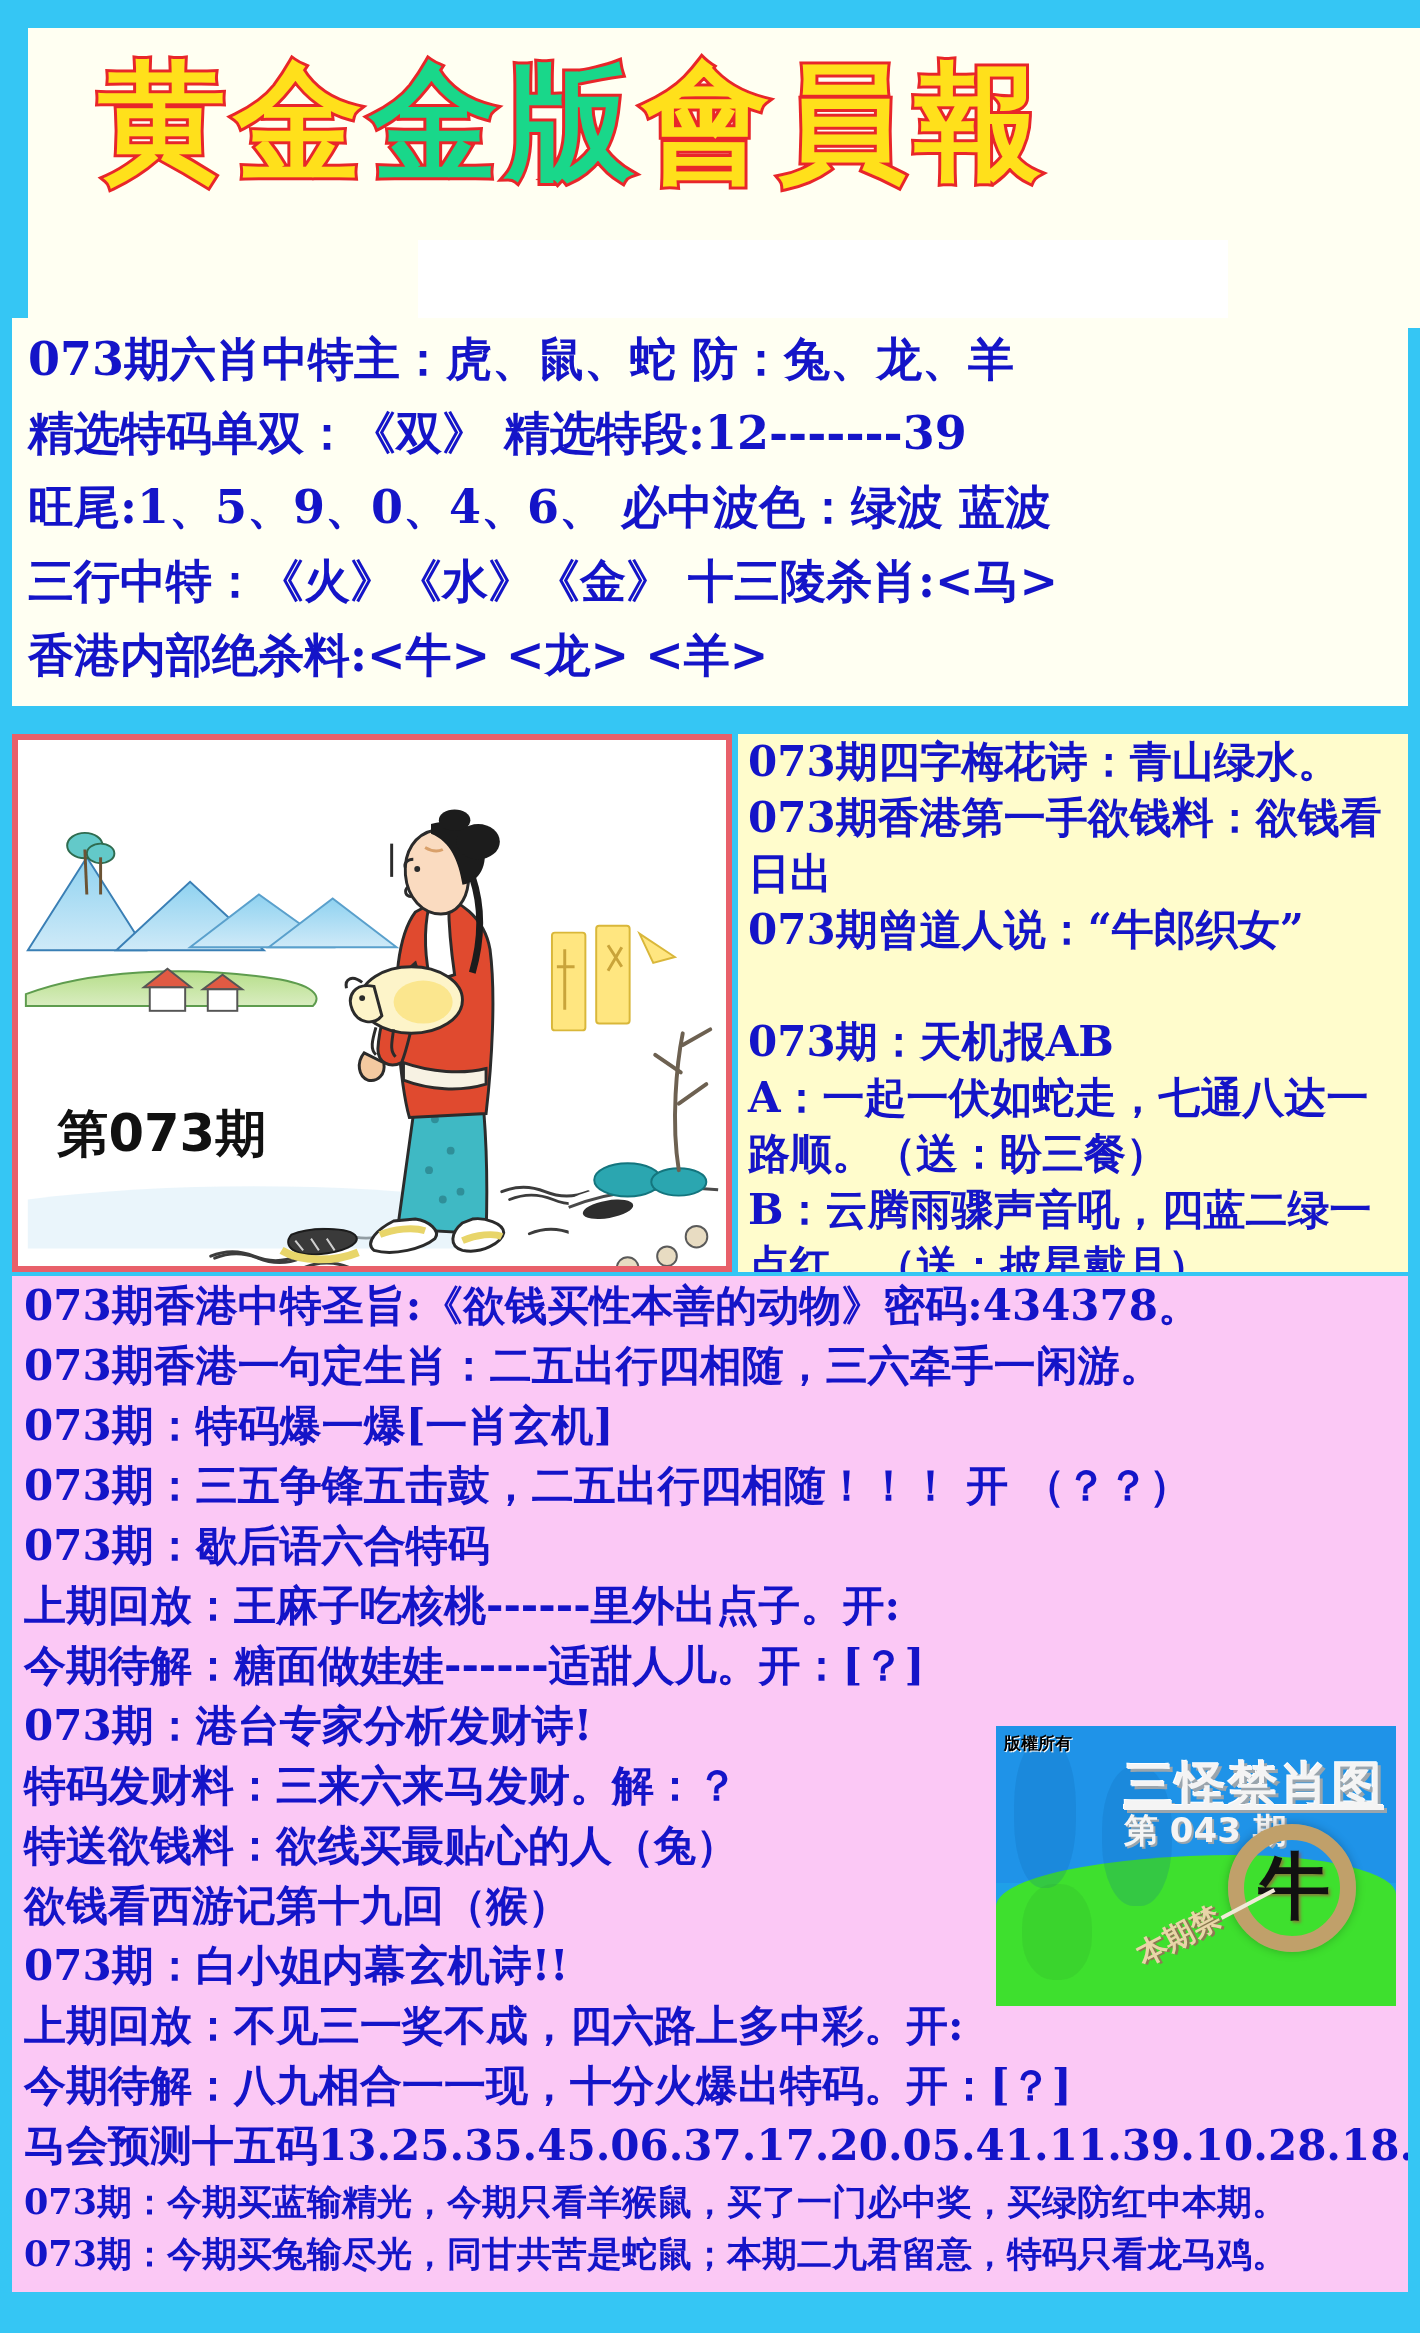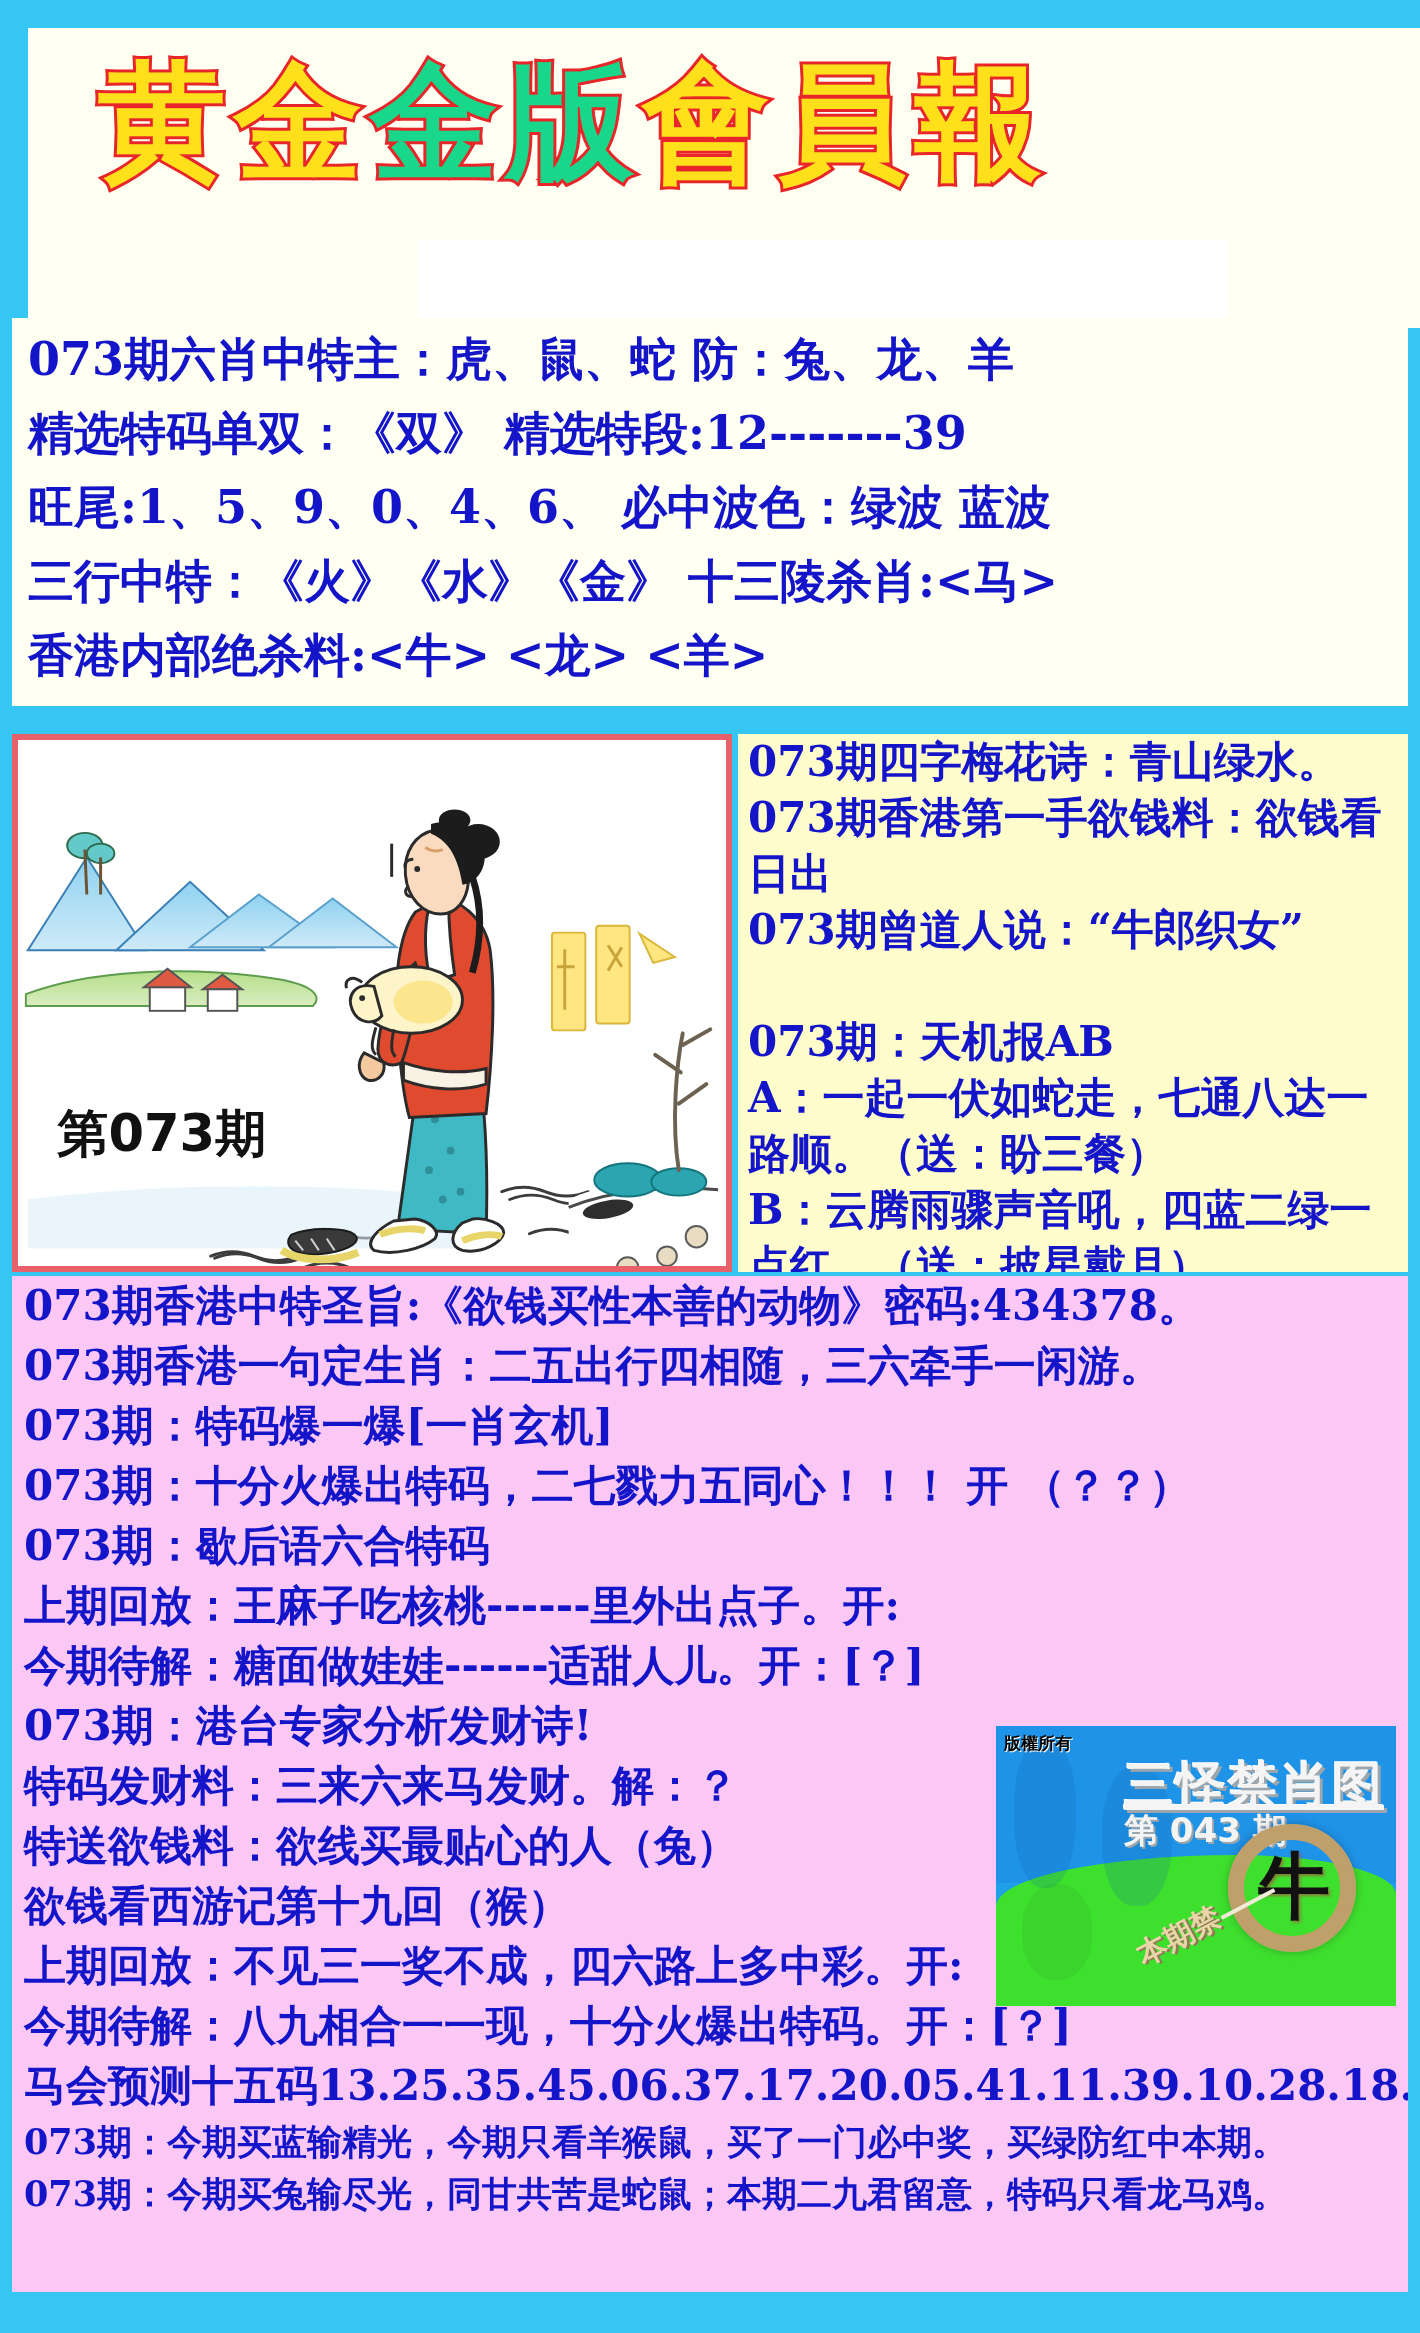--- a/index.html
+++ b/index.html
@@ -347,28 +347,29 @@
       <div class="rc">路顺。（送：盼三餐）</div>
       <div class="rc">B：云腾雨骤声音吼，四蓝二绿一</div>
       <div class="rc">点红。（送：披星戴月）</div>
     </div>
   </div>
 
   <div class="pinkblock">
     <div class="pl">073期香港中特圣旨:《欲钱买性本善的动物》密码:434378。</div>
     <div class="pl">073期香港一句定生肖：二五出行四相随，三六牵手一闲游。</div>
     <div class="pl">073期：特码爆一爆[一肖玄机]</div>
-    <div class="pl">073期：十分火爆出特码，二七戮力五同心！！！ 开 （？？）</div>
+    <div class="pl">073期：三五争锋五击鼓，二五出行四相随！！！ 开 （？？）</div>
     <div class="pl">073期：歇后语六合特码</div>
     <div class="pl">上期回放：王麻子吃核桃------里外出点子。开:</div>
     <div class="pl">今期待解：糖面做娃娃------适甜人儿。开：[？]</div>
     <div class="pl">073期：港台专家分析发财诗!</div>
     <div class="pl">特码发财料：三来六来马发财。解：？</div>
     <div class="pl">特送欲钱料：欲线买最贴心的人（兔）</div>
     <div class="pl">欲钱看西游记第十九回（猴）</div>
+    <div class="pl">073期：白小姐内幕玄机诗!!</div>
     <div class="pl">上期回放：不见三一奖不成，四六路上多中彩。开:</div>
     <div class="pl">今期待解：八九相合一一现，十分火爆出特码。开：[？]</div>
     <div class="pl">马会预测十五码13.25.35.45.06.37.17.20.05.41.11.39.10.28.18.。</div>
     <div class="pl small">073期：今期买蓝输精光，今期只看羊猴鼠，买了一门必中奖，买绿防红中本期。</div>
     <div class="pl small">073期：今期买兔输尽光，同甘共苦是蛇鼠；本期二九君留意，特码只看龙马鸡。</div>
   </div>
 
   <div class="badge">
     <div class="badge-sky"></div>
     <div class="badge-grass"></div>

